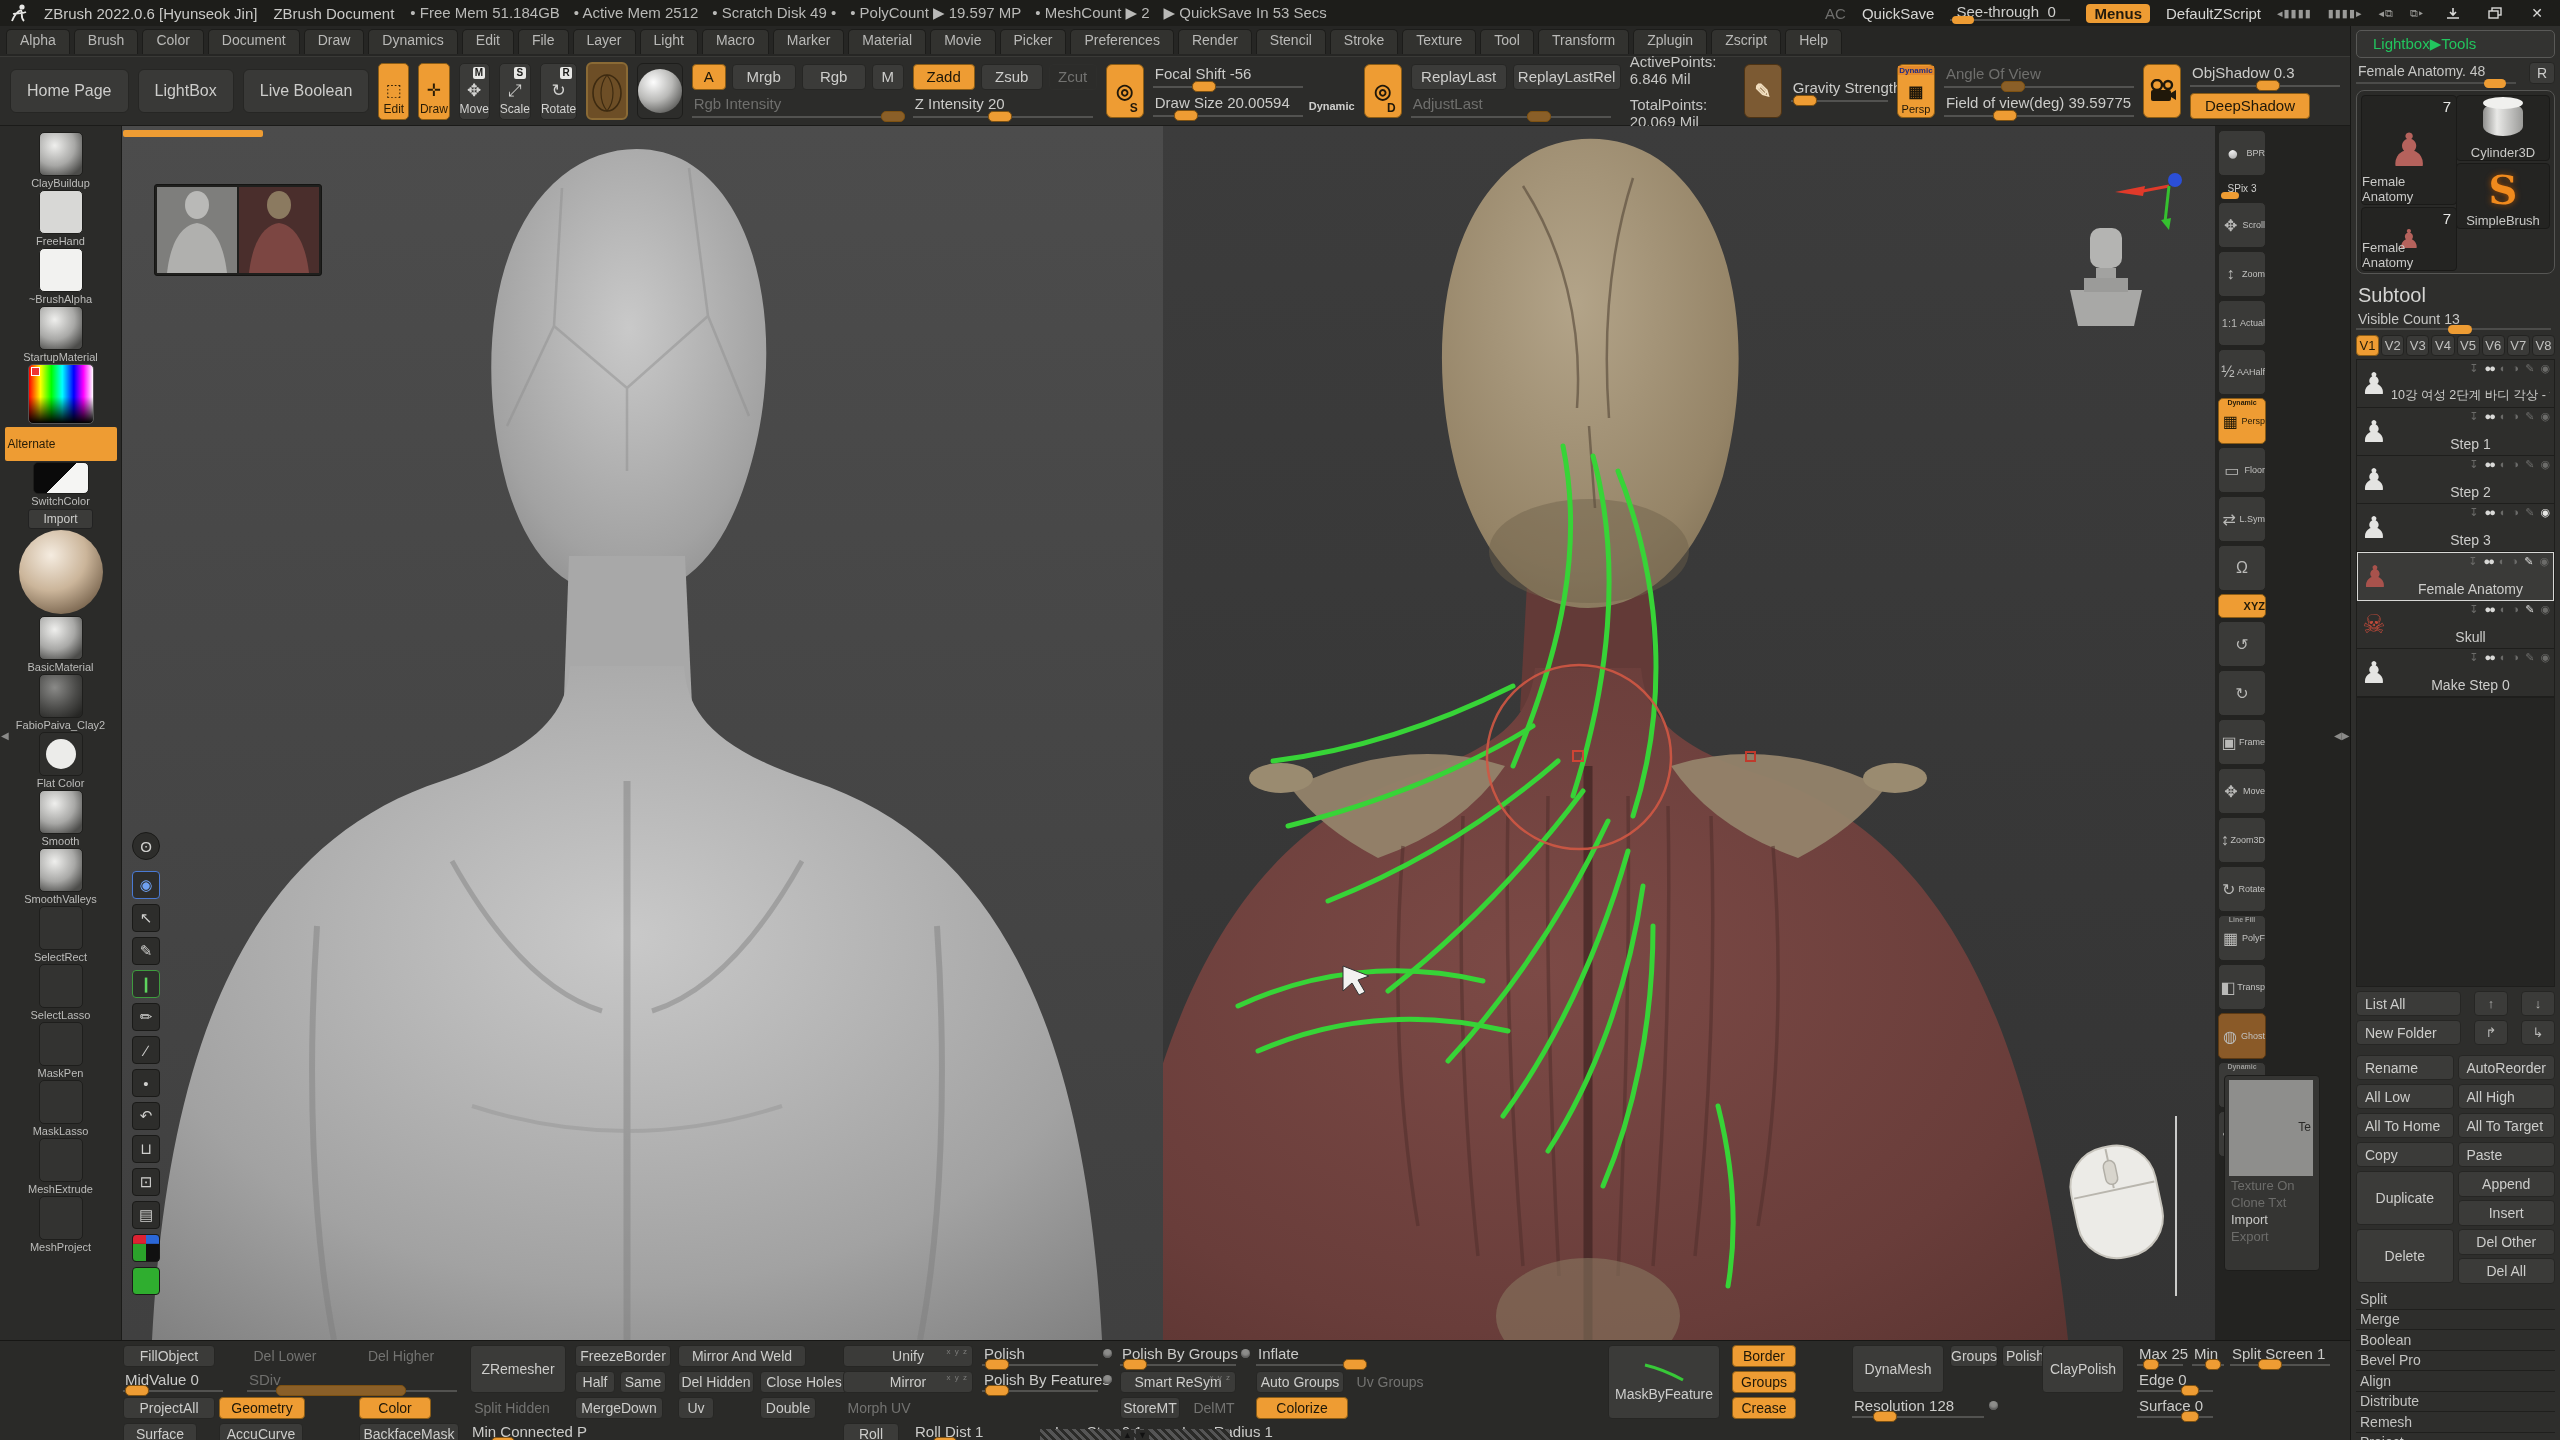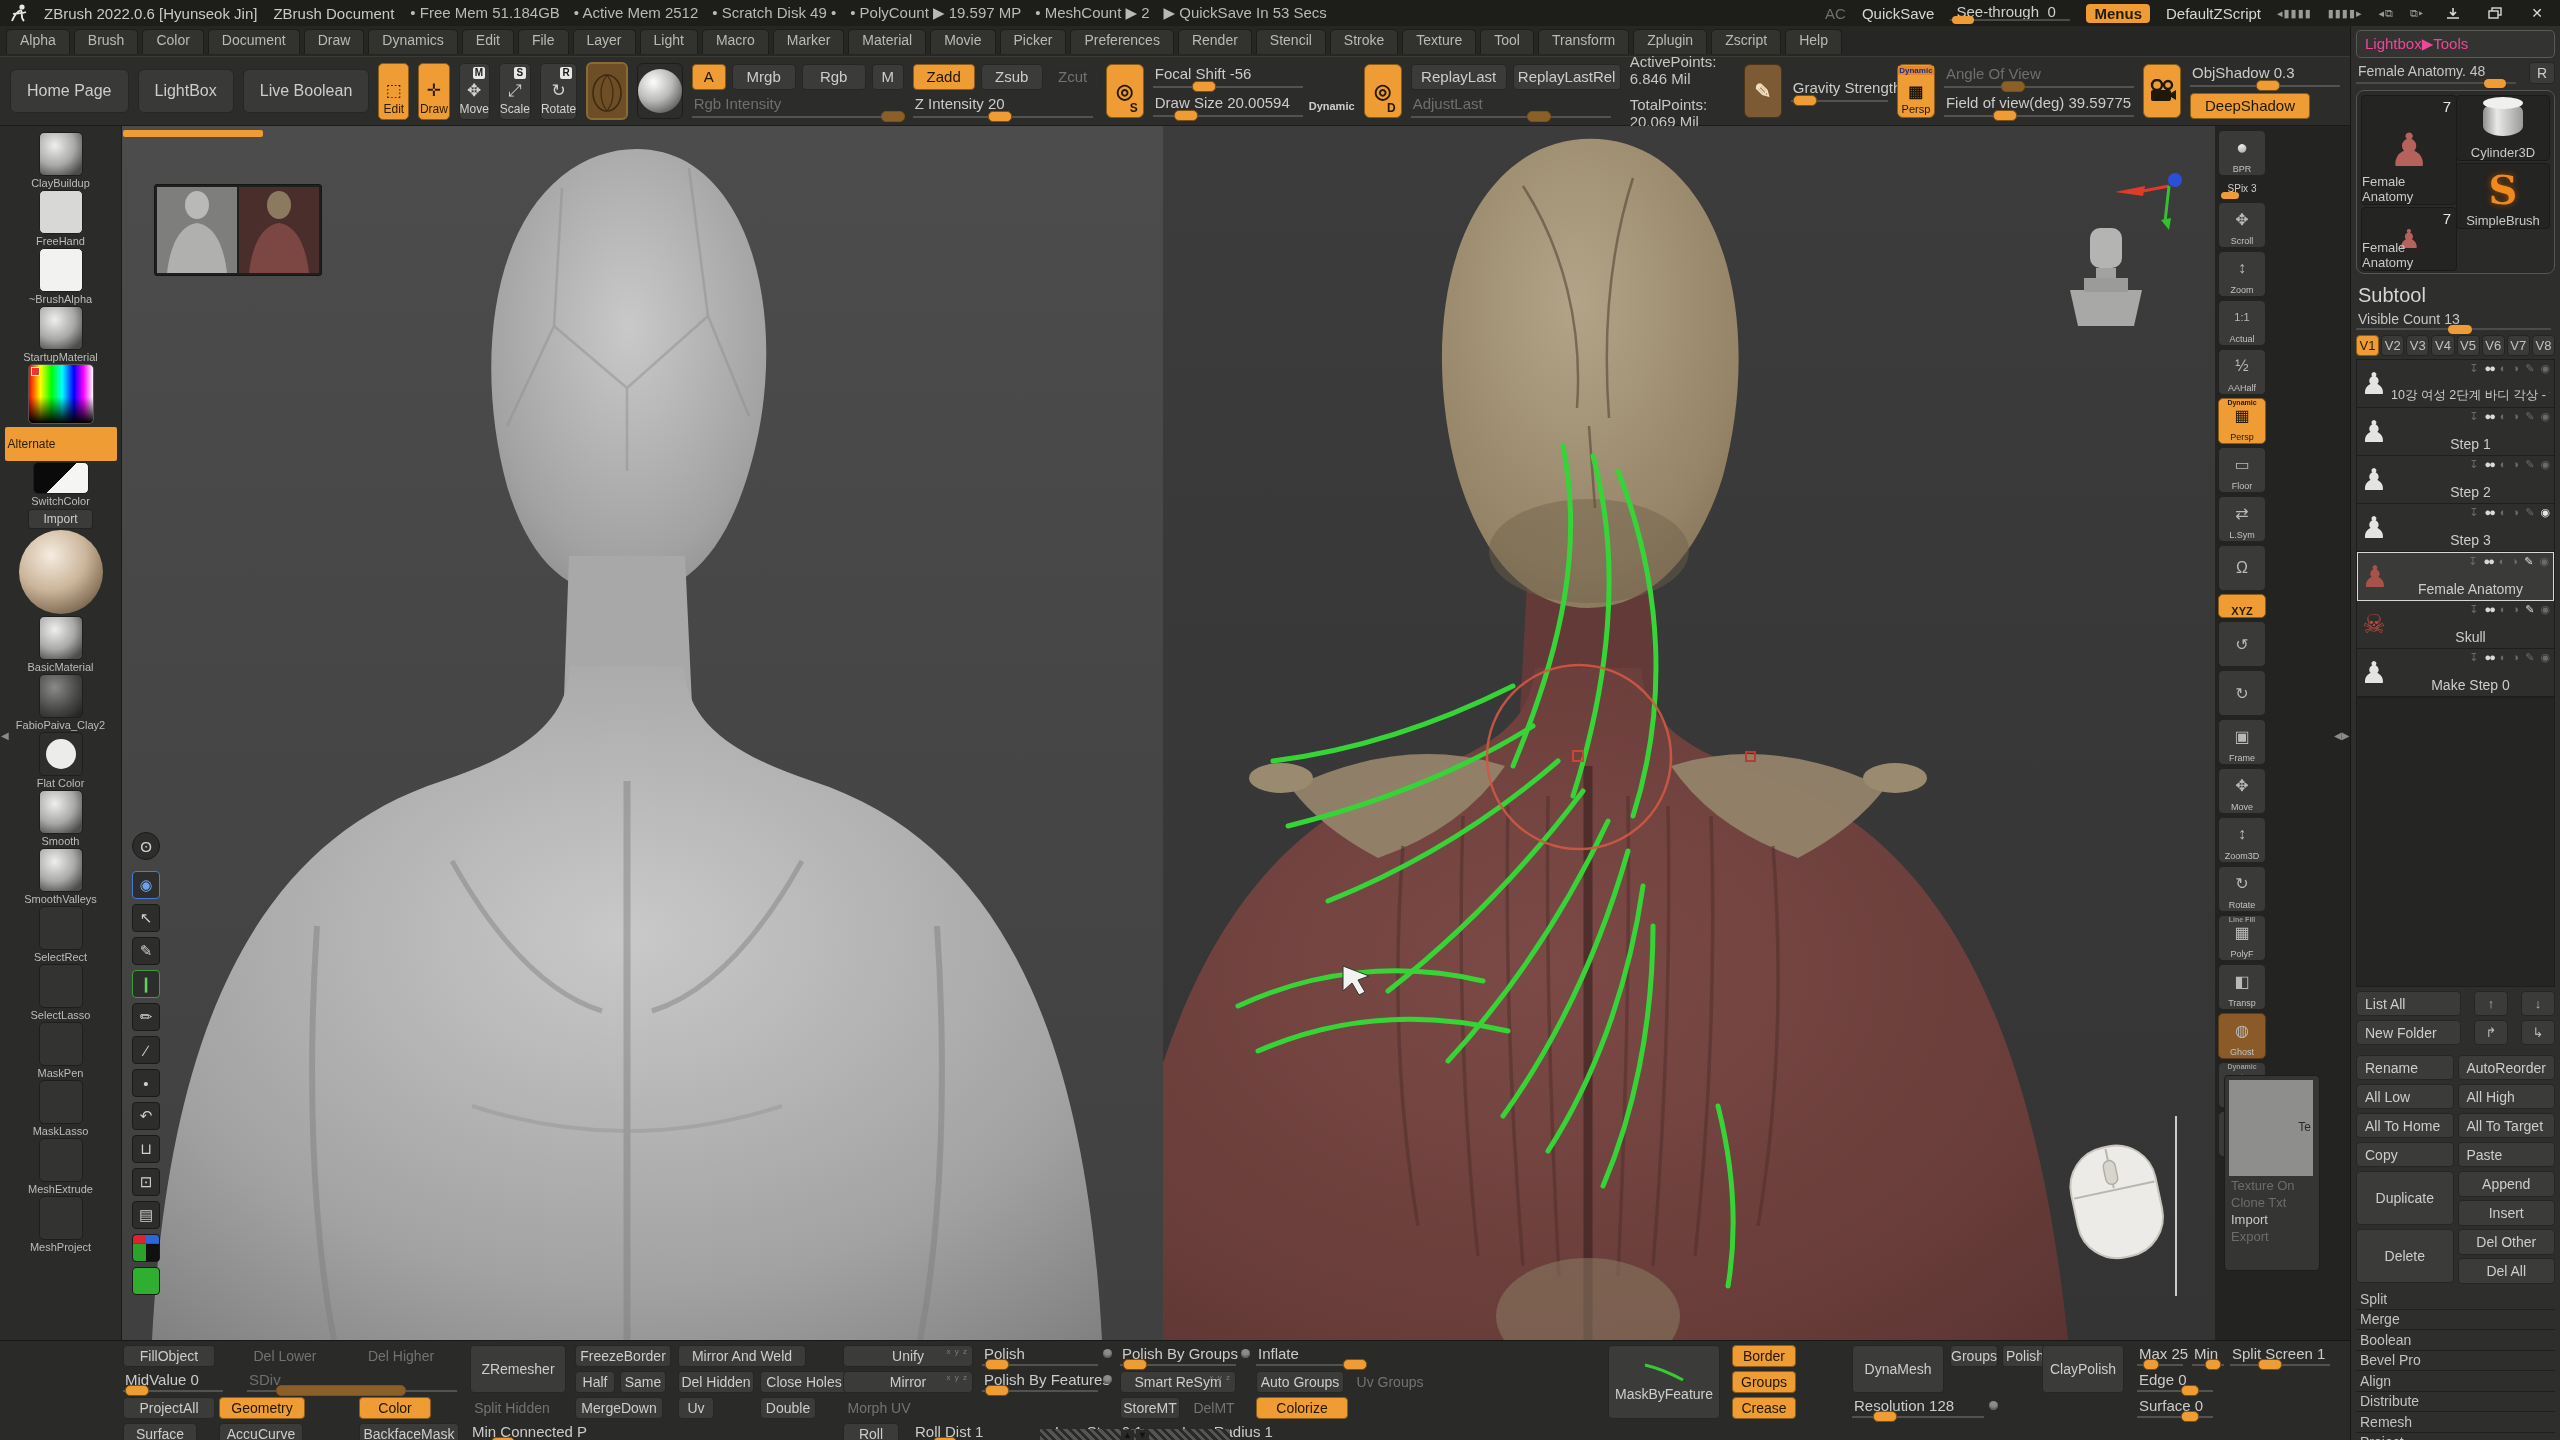--- a/index.html
+++ b/index.html
@@ -98,21 +98,21 @@
   
   #texpopup{left:2224px;top:1075px;width:96px;height:196px;background:#353533;border:1px solid #1d1d1b;border-radius:4px;
     z-index:30;padding:4px;font-size:13px;}
   #texpopup .box{width:84px;height:96px;background:#8e8e8c;position:relative;}
   #texpopup .box span{position:absolute;right:2px;top:40px;color:#2a2a28;font-size:12px;}
   #texpopup .row{padding:2px 2px 0 2px;color:#c9c9c7;}
   #texpopup .row.dim{color:#6c6c6a;}
   
   #rightstrip{left:2217px;top:130px;width:50px;height:1214px;display:flex;flex-direction:column;gap:3px;align-items:center;}
   .sitem{width:46px;height:44px;border-radius:5px;background:#3a3a38;border:1px solid #232321;display:flex;
-    flex-direction:column;align-items:center;justify-content:flex-end;position:relative;color:#c2c2c0;flex:none;}
+    flex-direction:row;align-items:center;justify-content:flex-end;position:relative;color:#c2c2c0;flex:none;}
   .sitem .sub{position:absolute;top:0px;left:0;right:0;text-align:center;font-size:7px;color:#9c9c9a;font-weight:bold;}
   .sitem .gi{flex:1;display:flex;align-items:center;justify-content:center;font-size:16px;color:#b9b9b7;width:100%;}
   .sitem .slab{font-size:9px;line-height:12px;}
   .sitem.on{background:#ee9c33;border-color:#8a5c16;color:#241b08;}
   .sitem.on .gi,.sitem.on .sub{color:#241b08;}
   .sitem.on2{background:#8a5a28;border-color:#5c3a14;}
   .sitem.sl{height:20px;justify-content:center;background:transparent;border:none;}
   .sitem.sl .slab{font-size:10px;color:#cfcfcd;}
   .sitem.sl::after{content:"";position:absolute;left:2px;bottom:0;width:18px;height:7px;border-radius:4px;background:#ee9c33;}
   .sitem.xyzbtn{height:22px;justify-content:center;}
@@ -123,21 +123,21 @@
   .g-aahalf::before{content:"½";} .g-persp::before{content:"▦";} .g-floor::before{content:"▭";}
   .g-lsym::before{content:"⇄";} .g-lock::before{content:"Ω";} .g-roty::before{content:"↺";}
   .g-rotz::before{content:"↻";} .g-frame::before{content:"▣";} .g-move::before{content:"✥";}
   .g-rotate::before{content:"↻";} .g-polyf::before{content:"▦";} .g-transp::before{content:"◧";}
   .g-ghost::before{content:"◍";} .g-solo::before{content:"◎";} .g-xpose::before{content:"✣";}
   
   .edge-arrow{color:#8a8a88;font-size:10px;z-index:20;}
   
   #righttray{left:2350px;top:26px;width:210px;height:1414px;background:#2e2e2c;border-left:1px solid #161614;
     padding:4px 5px;font-size:14px;overflow:hidden;}
-  #rt-header{border:1px solid #59595七;border:1px solid #595957;border-radius:5px;padding:4px 8px;color:#ec4899;font-size:15px;background:#333331;}
+  #rt-header{border:1px solid #59595七;border:1px solid #595957;border-radius:5px;padding:4px 16px;color:#22c55e;font-size:15px;background:#333331;}
   #rt-slider{position:relative;height:24px;margin-top:4px;}
   #rt-slider .t{position:absolute;left:2px;top:1px;}
   #rt-slider .tr{position:absolute;left:0;width:160px;bottom:2px;height:2px;background:#4c4c4a;}
   #rt-slider .kn{position:absolute;left:128px;bottom:-2px;width:22px;height:9px;border-radius:5px;background:#ee9c33;}
   #rt-slider .rbtn{position:absolute;right:0;top:0;width:26px;height:22px;}
   #toolpanel{position:relative;border:1px solid #56565四;border:1px solid #565654;border-radius:8px;margin-top:4px;height:182px;background:#2a2a28;}
   .tthumb{position:absolute;background:#242422;border:1px solid #1a1a18;border-radius:4px;color:#c9c9c7;
     display:flex;align-items:flex-end;justify-content:center;font-size:13px;}
   .tthumb .badge{position:absolute;top:2px;right:5px;color:#e8e8e6;font-size:15px;}
   .tthumb .fig{position:absolute;inset:0;display:flex;align-items:center;justify-content:center;

